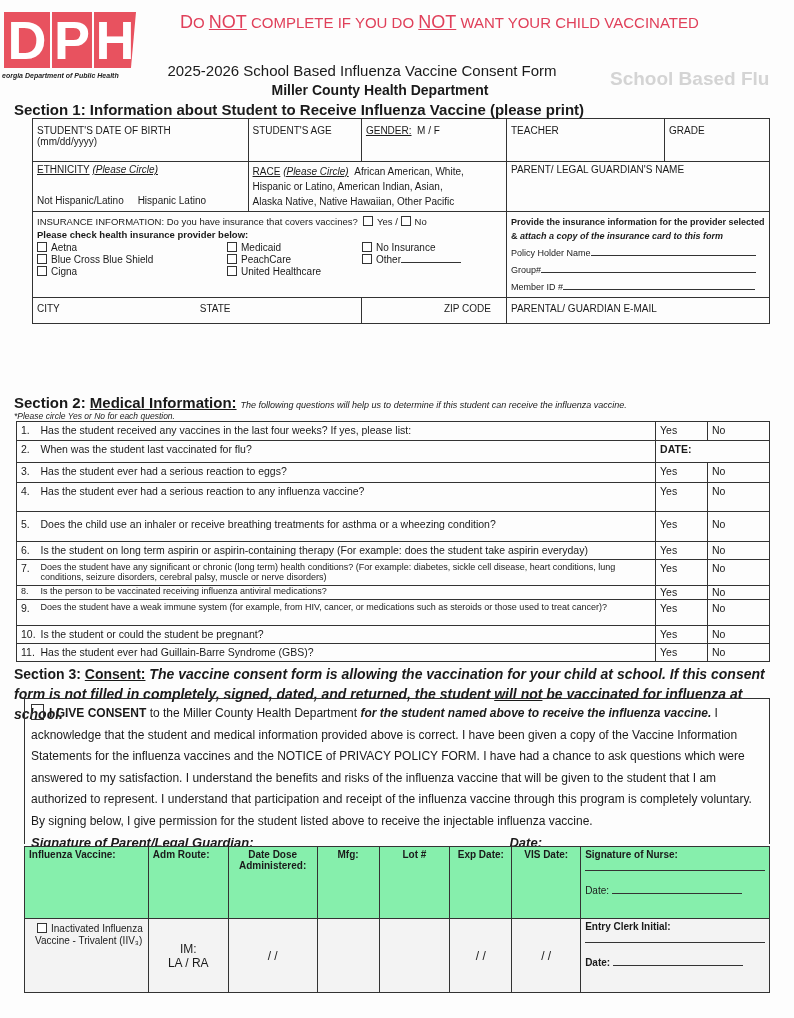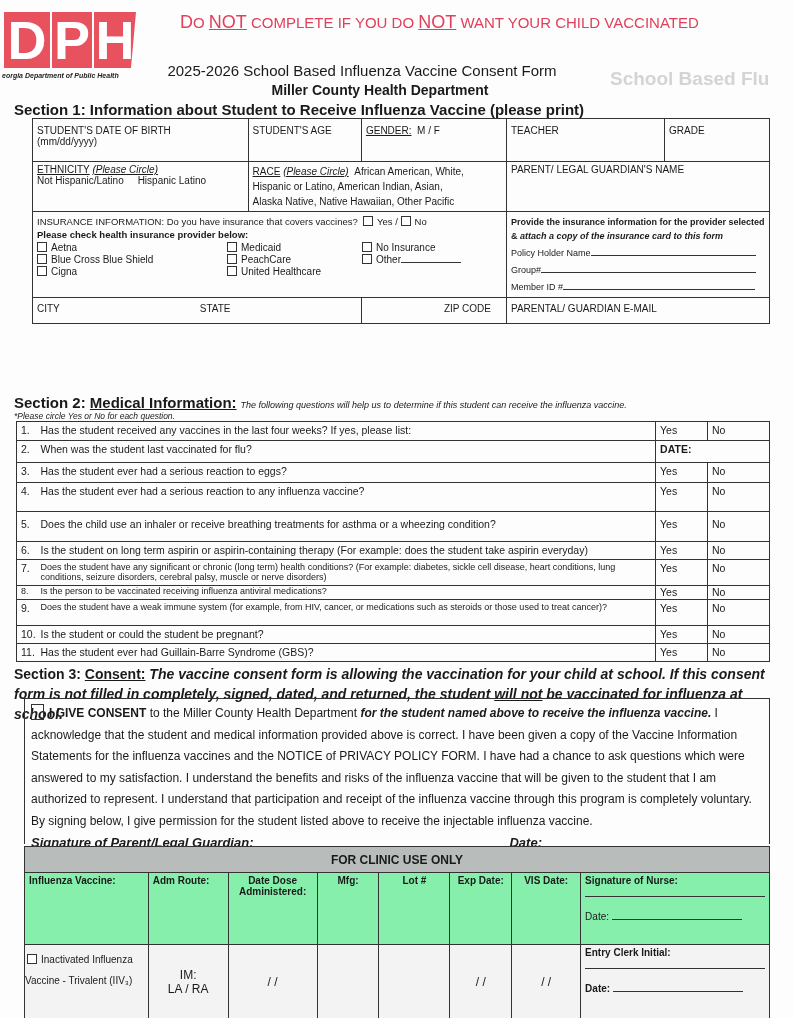--- a/index.html
+++ b/index.html
@@ -97,21 +97,21 @@
           <div>(mm/dd/yyyy)</div>
         </td>
     <td style="padding-top:6px"><span>STUDENT'S AGE</span></td>
     <td style="padding-top:6px"><span class="u-label">GENDER:</span>&nbsp;&nbsp;<span>M  /  F</span></td>
     <td style="padding-top:6px"><span>TEACHER</span></td>
     <td style="padding-top:6px"><span>GRADE</span></td>
   </tr>
   <tr style="height:46px">
     <td>
       <div><span class="u-label">ETHNICITY</span> <span class="u-label it">(Please Circle)</span></div>
-      <div style="margin-top:0"><span>Not Hispanic/Latino</span>&nbsp;&nbsp;&nbsp;&nbsp;&nbsp;<span>Hispanic Latino</span></div>
+      <div style="margin-top:20px"><span>Not Hispanic/Latino</span>&nbsp;&nbsp;&nbsp;&nbsp;&nbsp;<span>Hispanic Latino</span></div>
     </td>
     <td colspan="2" style="line-height:15px">
       <div><span class="u-label">RACE</span> <span class="u-label it">(Please Circle)</span>&nbsp;&nbsp;<span>African American,  White,</span></div>
       <div>Hispanic or Latino,   American Indian,   Asian,</div>
       <div>Alaska Native,   Native Hawaiian,   Other Pacific</div>
     </td>
     <td colspan="2"><span>PARENT/ LEGAL GUARDIAN'S NAME</span></td>
   </tr>
   <tr style="height:86px">
     <td colspan="3" style="padding-top:4px">
@@ -237,39 +237,36 @@
       <col style="width:124px">
       <col style="width:80px">
       <col style="width:89px">
       <col style="width:62px">
       <col style="width:71px">
       <col style="width:62px">
       <col style="width:69px">
       <col style="width:189px">
     </colgroup>
   <tbody>
-      <tr class="head-row">
-        <td colspan="8">FOR CLINIC USE ONLY</td>
-      </tr>
   <tr class="cols">
     <td>Influenza Vaccine:</td>
     <td>Adm Route:</td>
     <td class="c">Date Dose Administered:</td>
     <td class="c">Mfg:</td>
     <td class="c">Lot #</td>
     <td class="c">Exp Date:</td>
     <td class="c">VIS Date:</td>
     <td style="font-weight:normal">
       <div class="bold">Signature of Nurse:</div>
       <span class="nurse-line"></span>
       <div><span>Date:</span> <span class="date-line"></span></div>
     </td>
   </tr>
   <tr class="data">
-    <td style="padding-left:0;line-height:21px;padding-top:4px"><span class="cb" style="margin-left:2px"></span><span>Inactivated Influenza Vaccine - Trivalent (IIV₃)</span></td>
+    <td style="padding-left:10px;line-height:12px;padding-top:4px"><span class="cb" style="margin-left:2px"></span><span>Inactivated Influenza Vaccine - Trivalent (IIV₃)</span></td>
     <td class="mid">
           <div>IM:</div>
           <div>LA / RA</div>
         </td>
     <td class="mid">/  /</td>
     <td></td>
     <td></td>
     <td class="mid">/  /</td>
     <td class="mid">/  /</td>
     <td>

